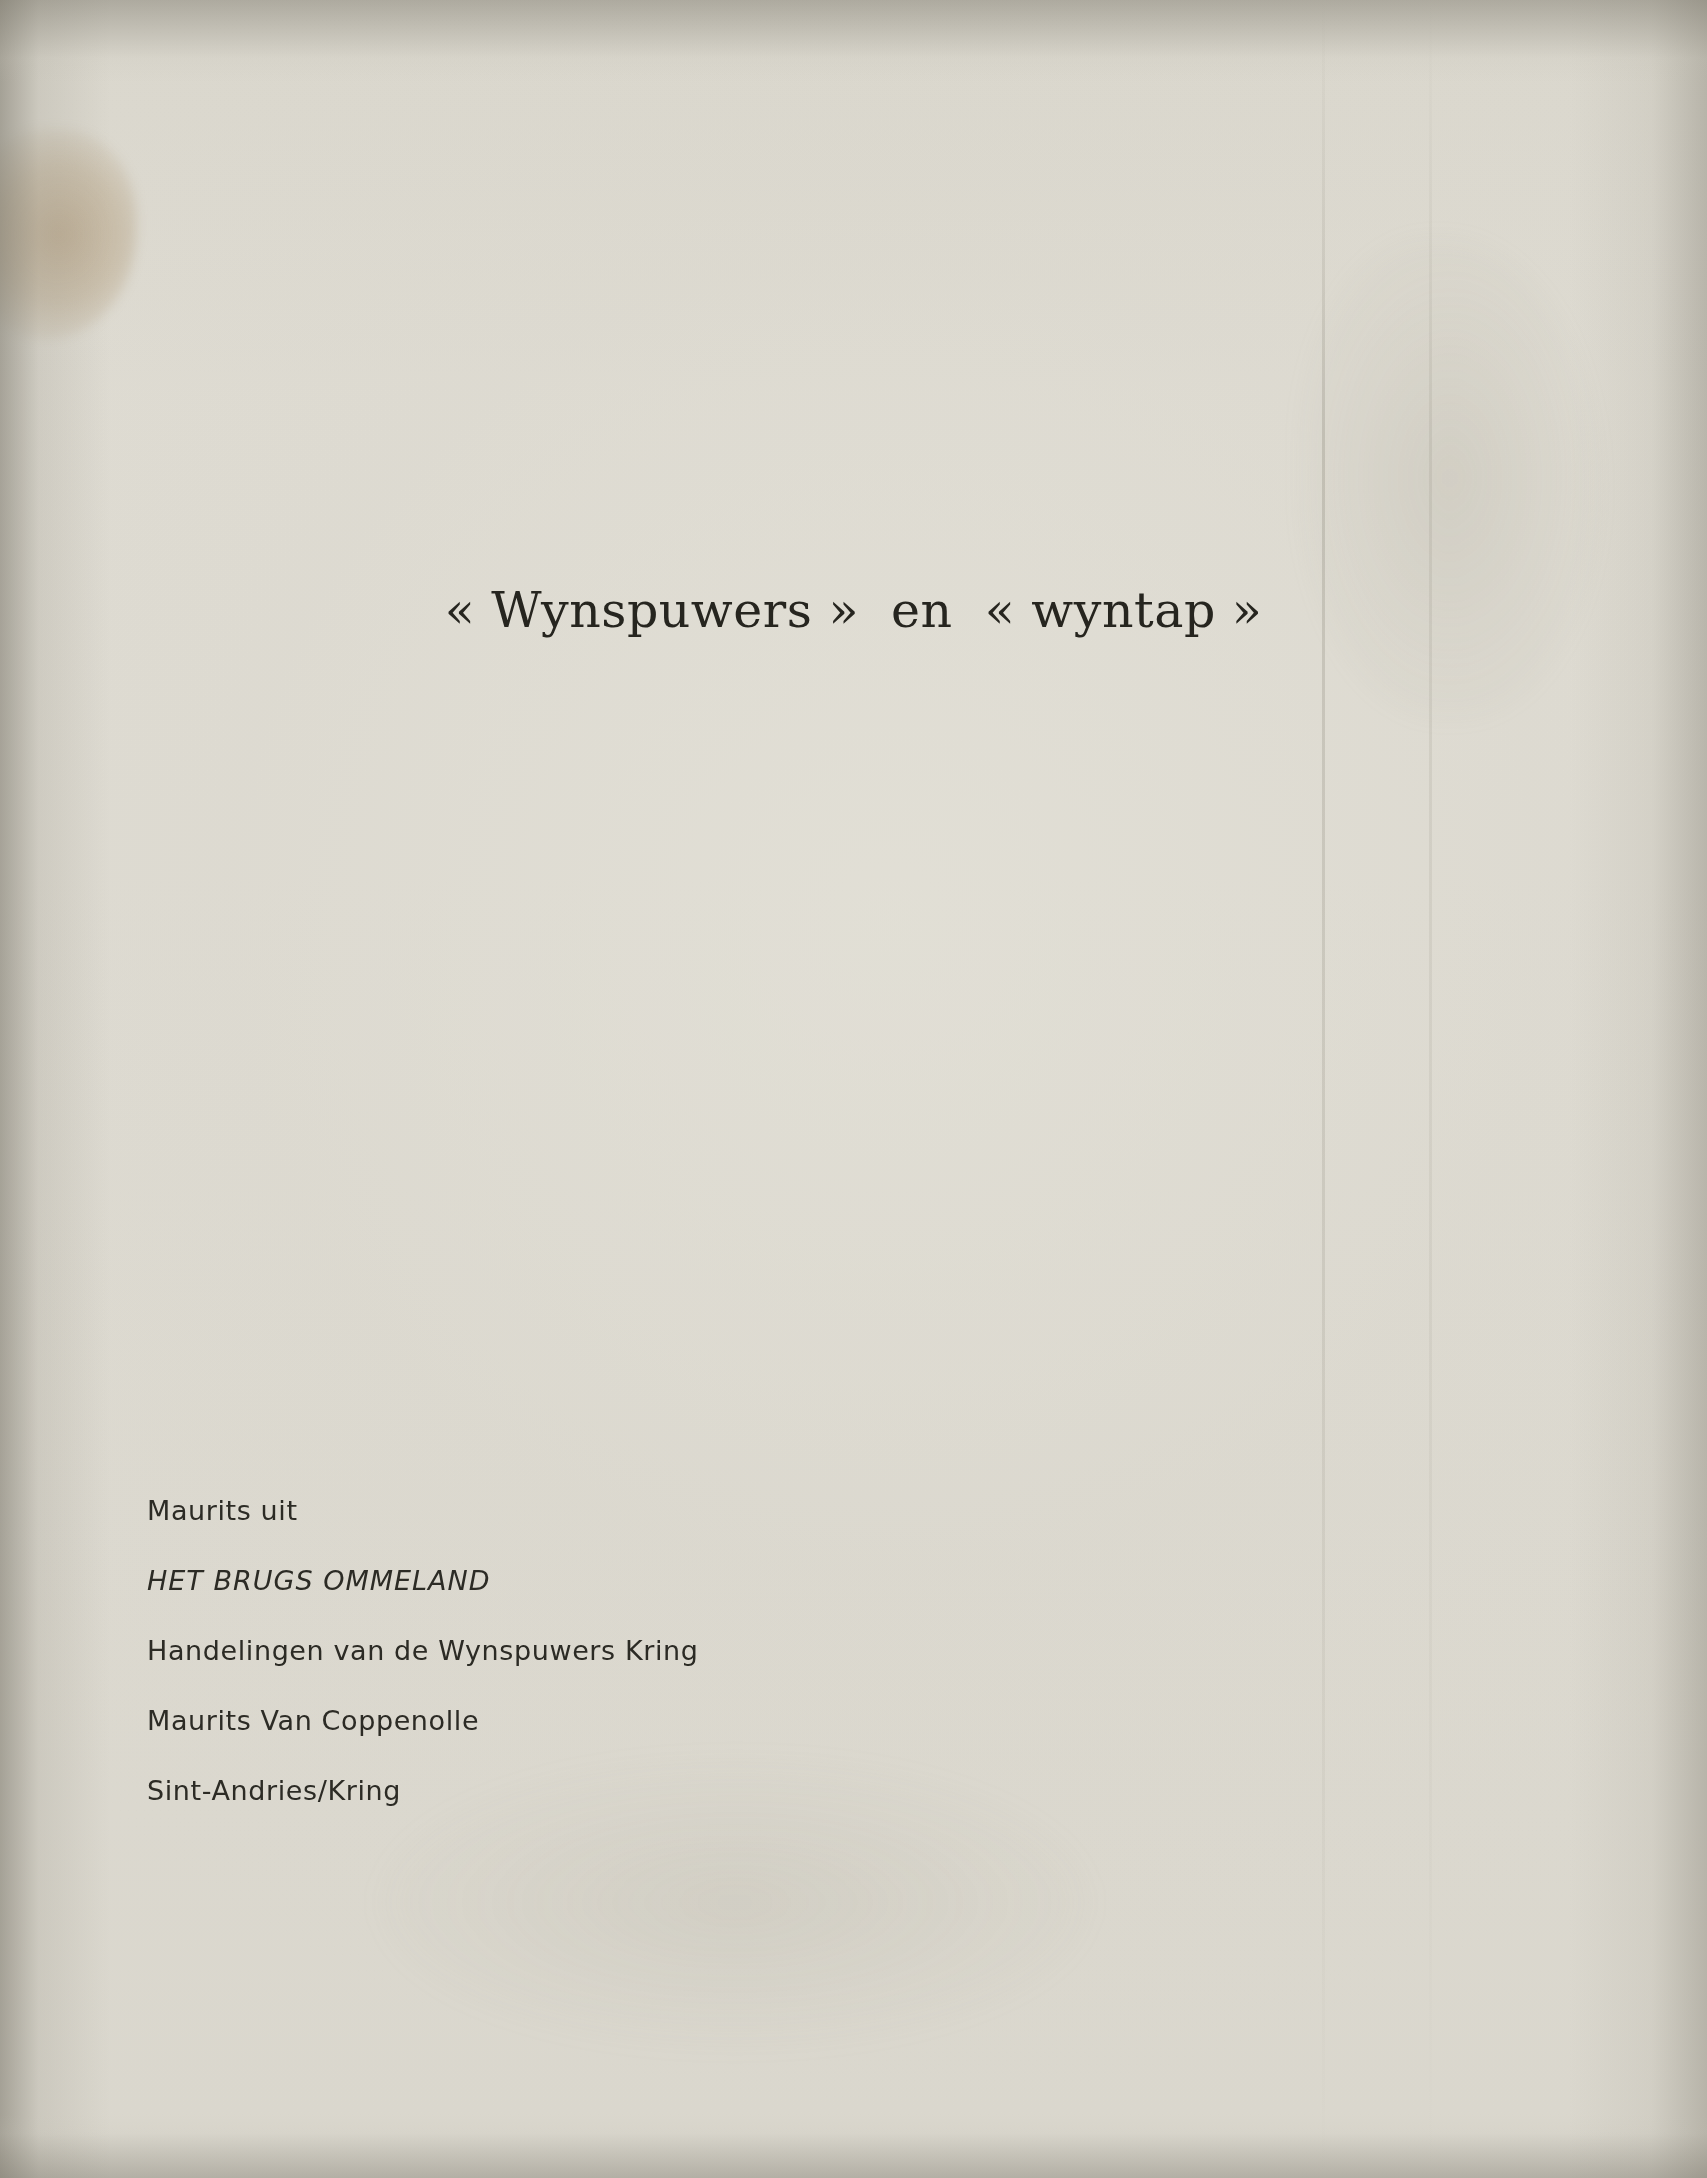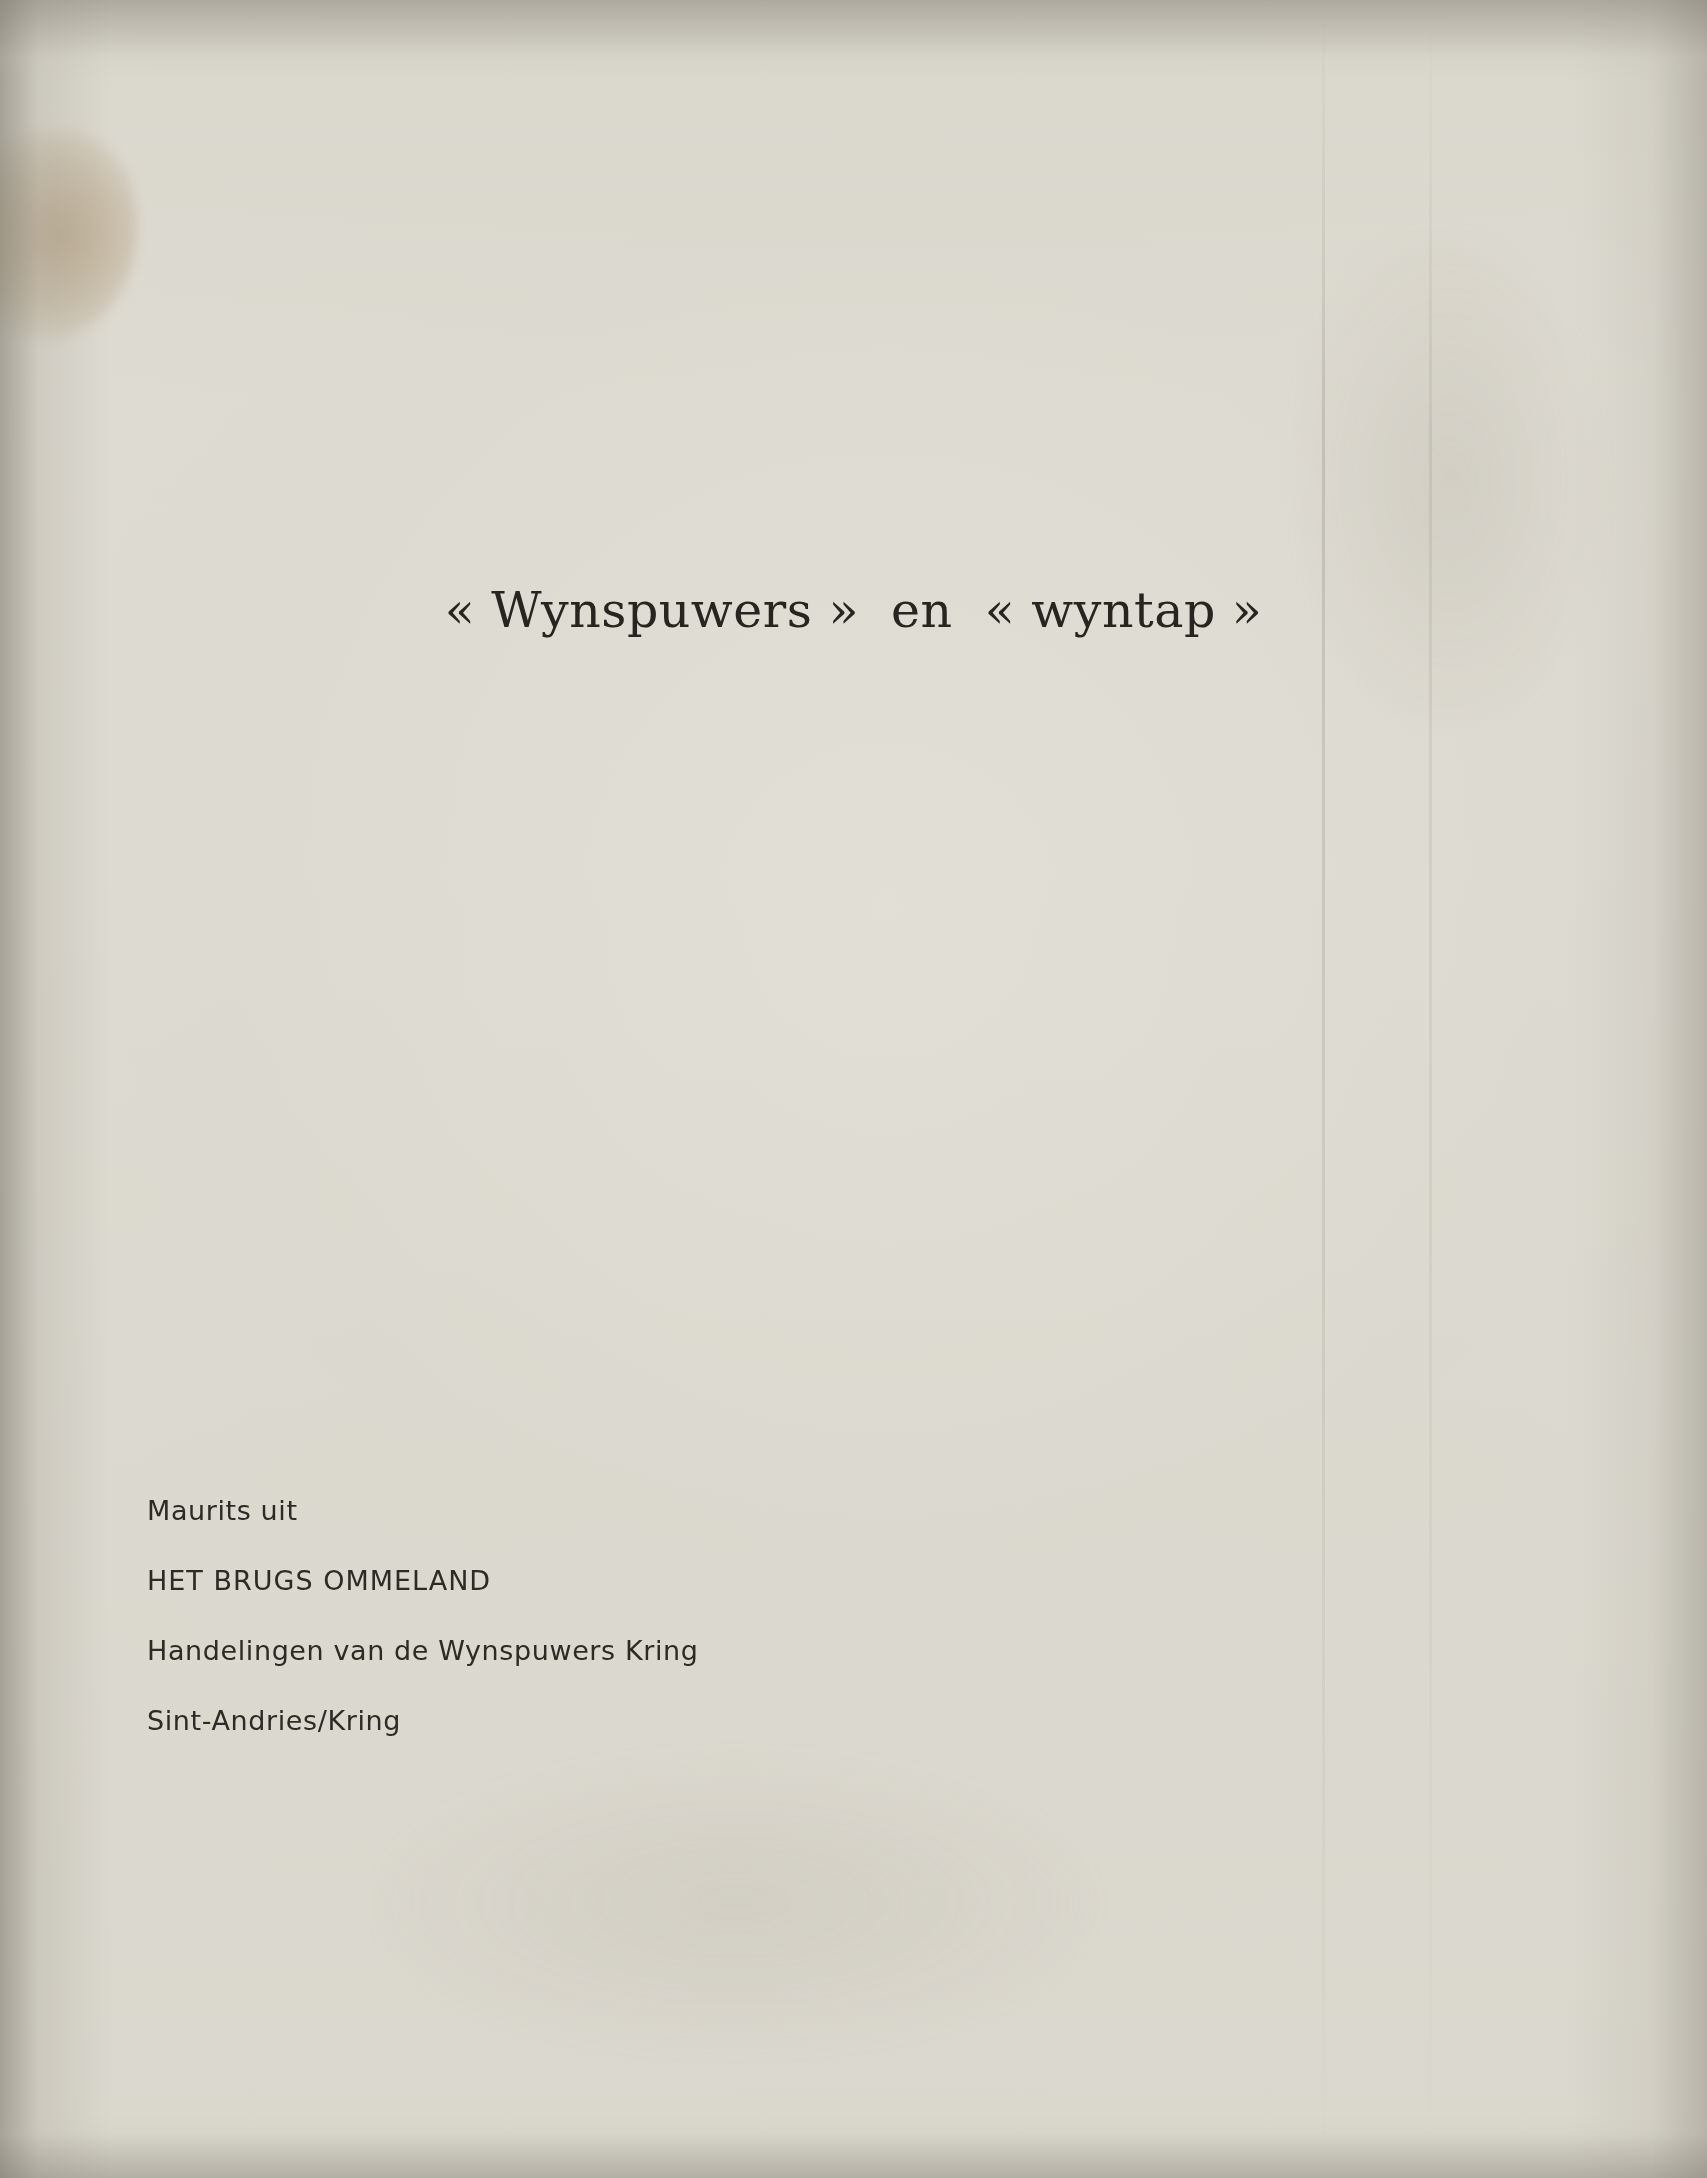--- a/index.html
+++ b/index.html
@@ -129,20 +129,21 @@
     font-family: "DejaVu Sans", sans-serif;
     font-size: 27px;
     line-height: 1.0;
     color: #2c2b25;
     margin-bottom: 43px;
     letter-spacing: 0.6px;
     white-space: pre;
   }
   .imprint-line.caps {
     letter-spacing: 1px;
+    font-style: italic;
   }
   .imprint-line:last-child { margin-bottom: 0; }
 </style>
 </head>
 <body>
 
 <div class="page">
 
   <div class="paper-tone"></div>
   <div class="stain-a"></div>
@@ -156,18 +157,19 @@
   <div class="edge-shade-bottom"></div>
 
   <div class="content">
 
     <h1 class="doc-title">« Wynspuwers »  en  « wyntap »</h1>
 
     <div class="imprint">
       <div class="imprint-line">Maurits uit</div>
       <div class="imprint-line caps">HET BRUGS OMMELAND</div>
       <div class="imprint-line">Handelingen van de Wynspuwers Kring</div>
+      <div class="imprint-line">Maurits Van Coppenolle</div>
       <div class="imprint-line">Sint-Andries/Kring</div>
     </div>
 
   </div>
 </div>
 
 
 </body></html>

